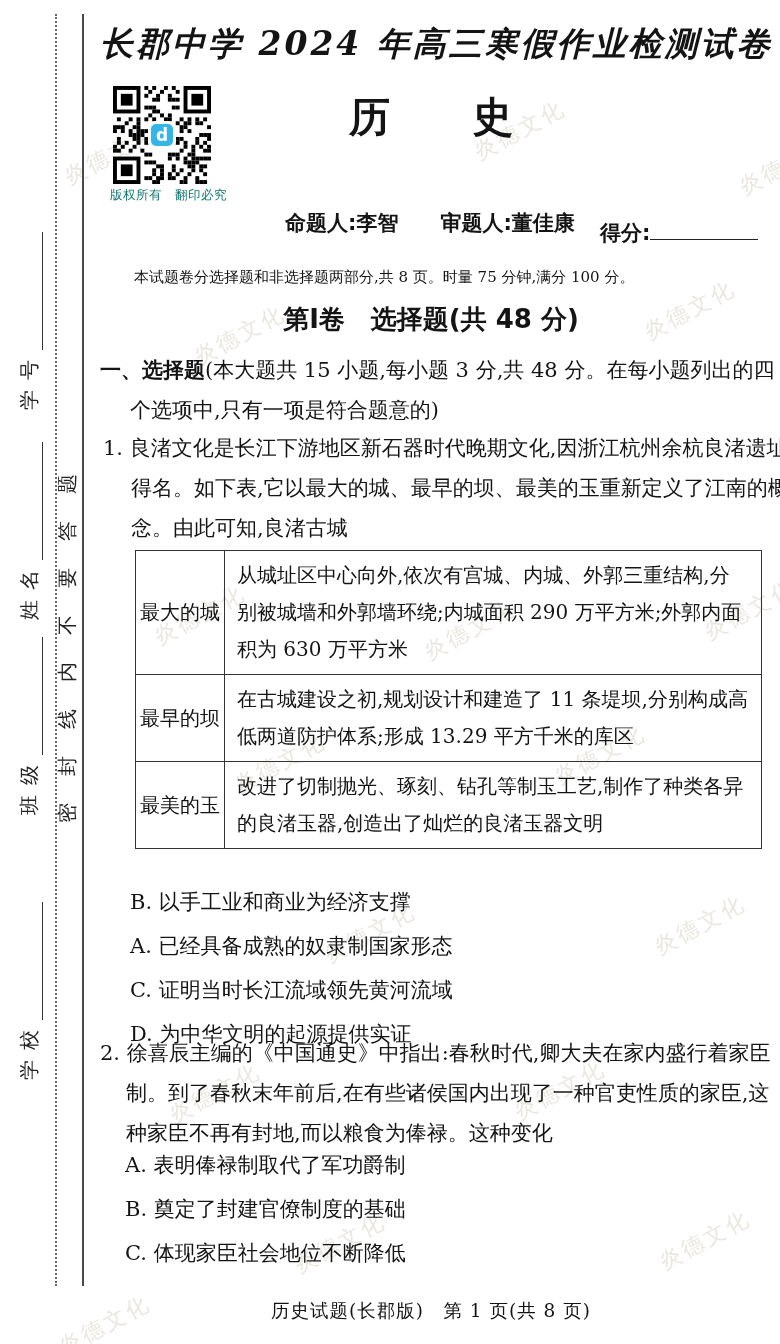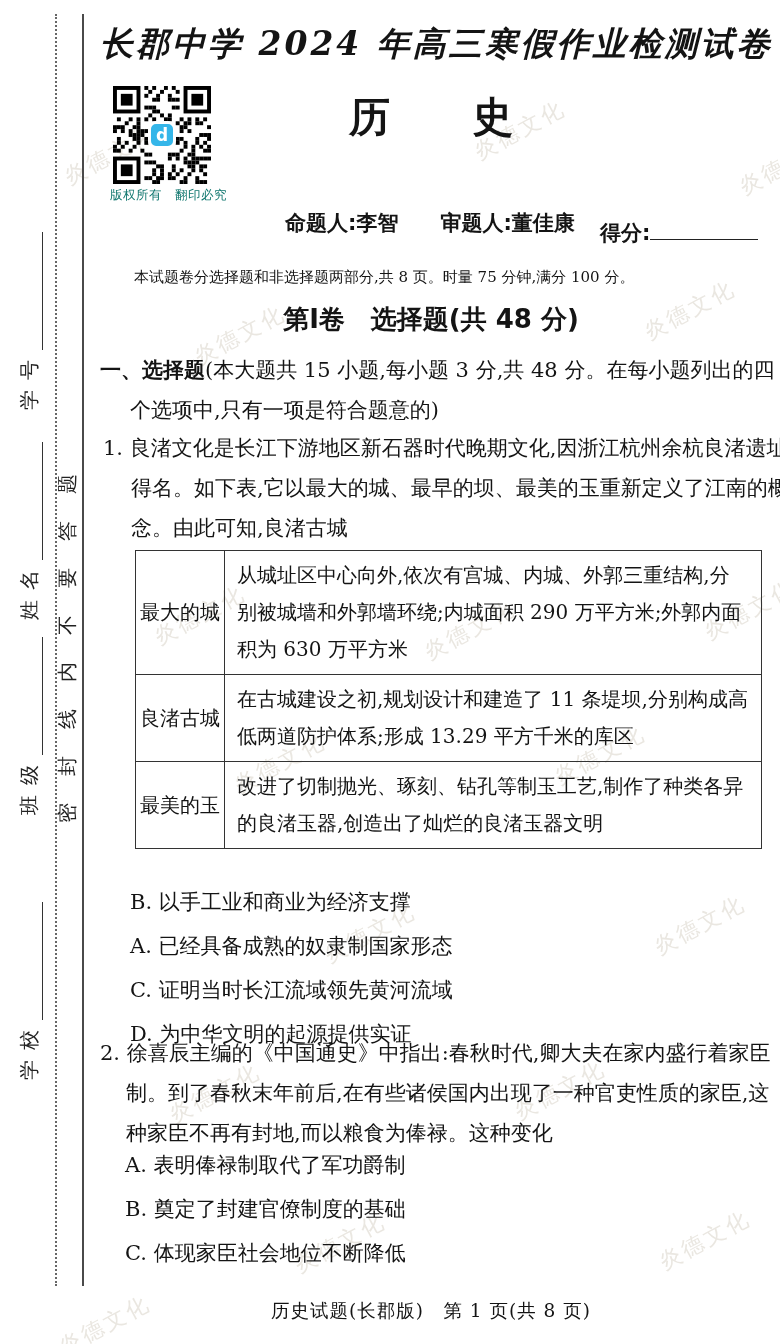--- a/index.html
+++ b/index.html
@@ -324,21 +324,21 @@
       <span>良渚文化是长江下游地区新石器时代晚期文化,因浙江杭州余杭良渚遗址得名。如下表,它以最大的城、最早的坝、最美的玉重新定义了江南的概念。由此可知,良渚古城</span>
     </div>
 
     <table class="qtable">
       <tbody>
         <tr>
           <td class="rowhead">最大的城</td>
           <td>从城址区中心向外,依次有宫城、内城、外郭三重结构,分别被城墙和外郭墙环绕;内城面积 290 万平方米;外郭内面积为 630 万平方米</td>
         </tr>
         <tr>
-          <td class="rowhead">良渚古城</td>
+          <td class="rowhead">最早的坝</td>
           <td>在古城建设之初,规划设计和建造了 11 条堤坝,分别构成高低两道防护体系;形成 13.29 平方千米的库区</td>
         </tr>
         <tr>
           <td class="rowhead">最美的玉</td>
           <td>改进了切制抛光、琢刻、钻孔等制玉工艺,制作了种类各异的良渚玉器,创造出了灿烂的良渚玉器文明</td>
         </tr>
       </tbody>
     </table>
 
     <div class="options options-q1">

